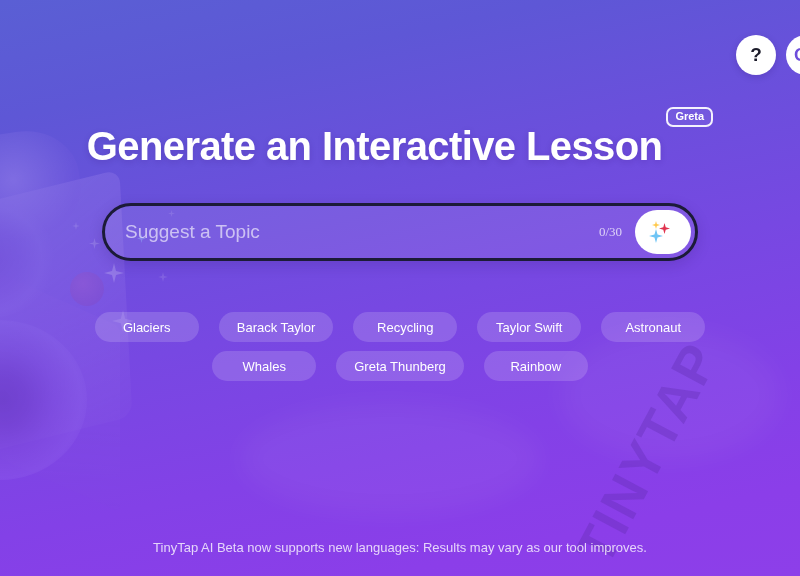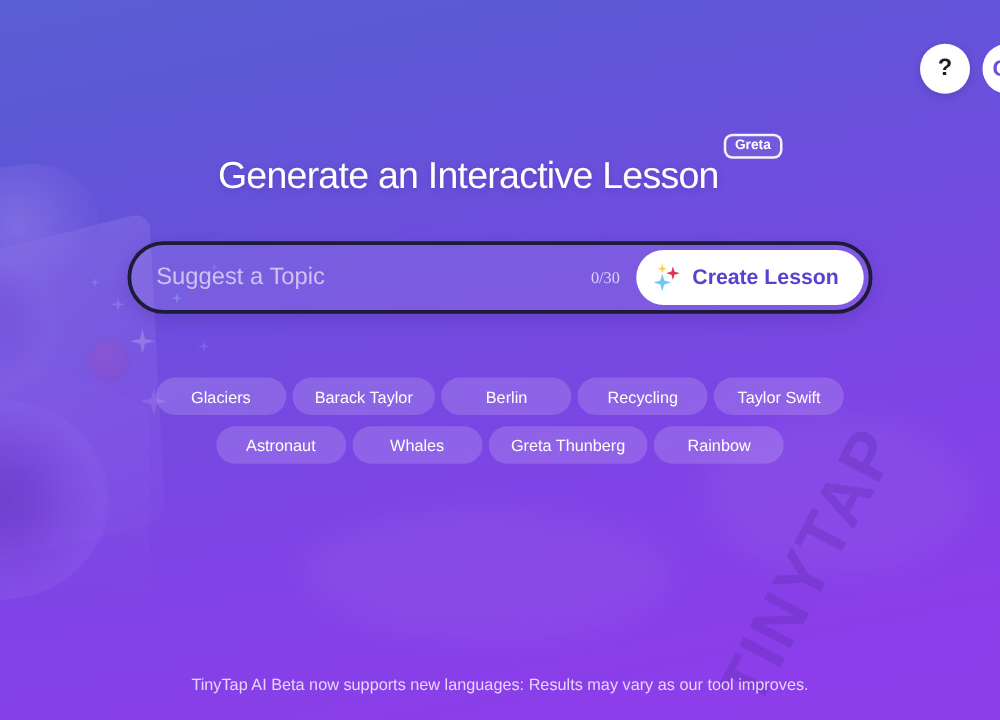--- a/index.html
+++ b/index.html
@@ -206,22 +206,22 @@
   }
 
   .title-row {
     position: relative;
     margin-top: 126px;
     display: flex;
     align-items: flex-start;
   }
   .page-title {
     color: #ffffff;
-    font-size: 30px;
-    font-weight: 400;
+    font-size: 40px;
+    font-weight: 700;
     letter-spacing: -.6px;
     line-height: 1;
     white-space: nowrap;
     text-shadow: 0 2px 6px rgba(50,18,110,.18);
   }
   .beta-badge {
     margin-left: 4px;
     margin-top: -19px;
     border: 2px solid rgba(255,255,255,.92);
     border-radius: 7px;
@@ -304,21 +304,21 @@
   .sparkle-icon .s-red    { left: 10px; top: 2px;  width: 11px; height: 11px; background: #e0344f; }
   .sparkle-icon .s-blue   { left: 0px;  top: 8px;  width: 14px; height: 14px; background: #6fc5f5; }
 
   
   .chips {
     margin-top: 51px;
     width: 640px;
     display: flex;
     flex-wrap: wrap;
     justify-content: center;
-    gap: 9px 5px;
+    gap: 9px 20px;
   }
   .chip {
     height: 30px;
     min-width: 104px;
     padding: 0 18px;
     border-radius: 16px;
     border: none;
     background: rgba(255,255,255,.155);
     color: #ffffff;
     font-family: "Liberation Sans", sans-serif;
@@ -405,28 +405,26 @@
 
     <div class="prompt-bar">
       <input class="prompt-input" type="text" autofocus="" placeholder="Suggest a Topic" style="">
       <div class="char-counter">0/30</div>
       <button class="create-button">
         <span class="sparkle-icon">
           <i class="s-yellow"></i>
           <i class="s-red"></i>
           <i class="s-blue"></i>
         </span>
-        <span>Create Lesson</span>
       </button>
     </div>
 
     <div class="chips">
         <button class="chip">Glaciers</button>
         <button class="chip">Barack Taylor</button>
-        <button class="chip">Berlin</button>
         <button class="chip">Recycling</button>
         <button class="chip">Taylor Swift</button>
         <button class="chip">Astronaut</button>
         <button class="chip">Whales</button>
         <button class="chip">Greta Thunberg</button>
         <button class="chip">Rainbow</button>
       </div>
 
   </div>
 

